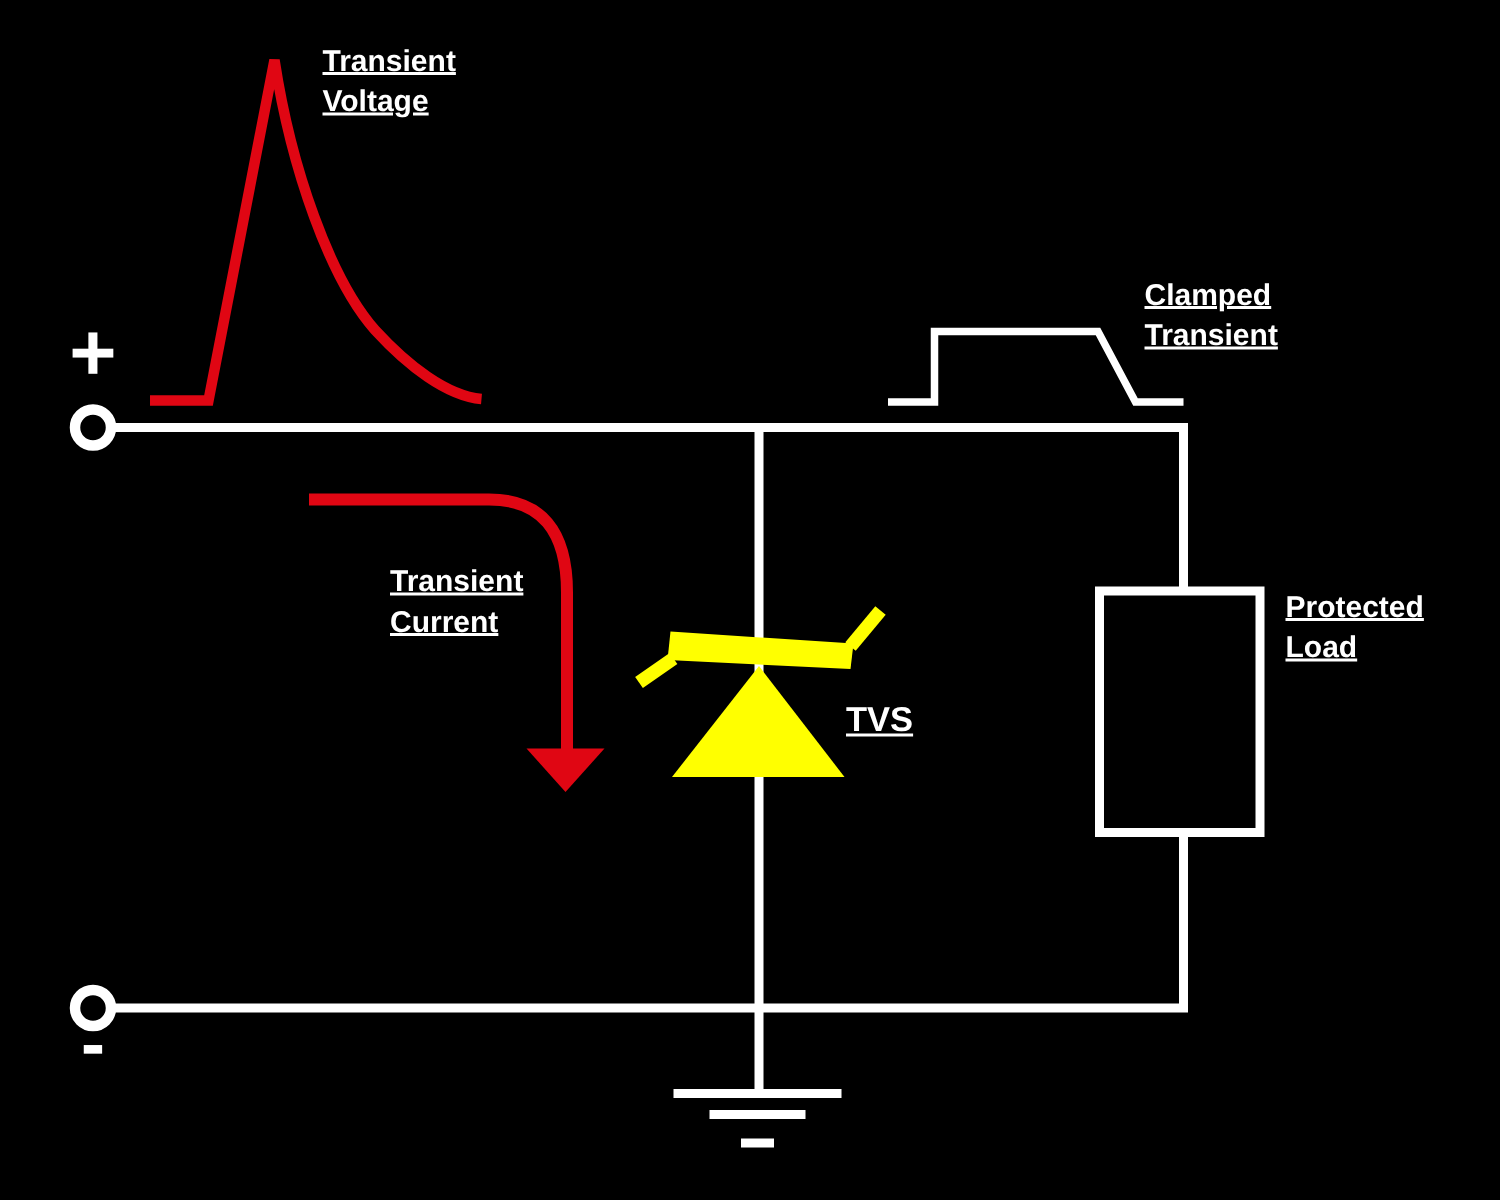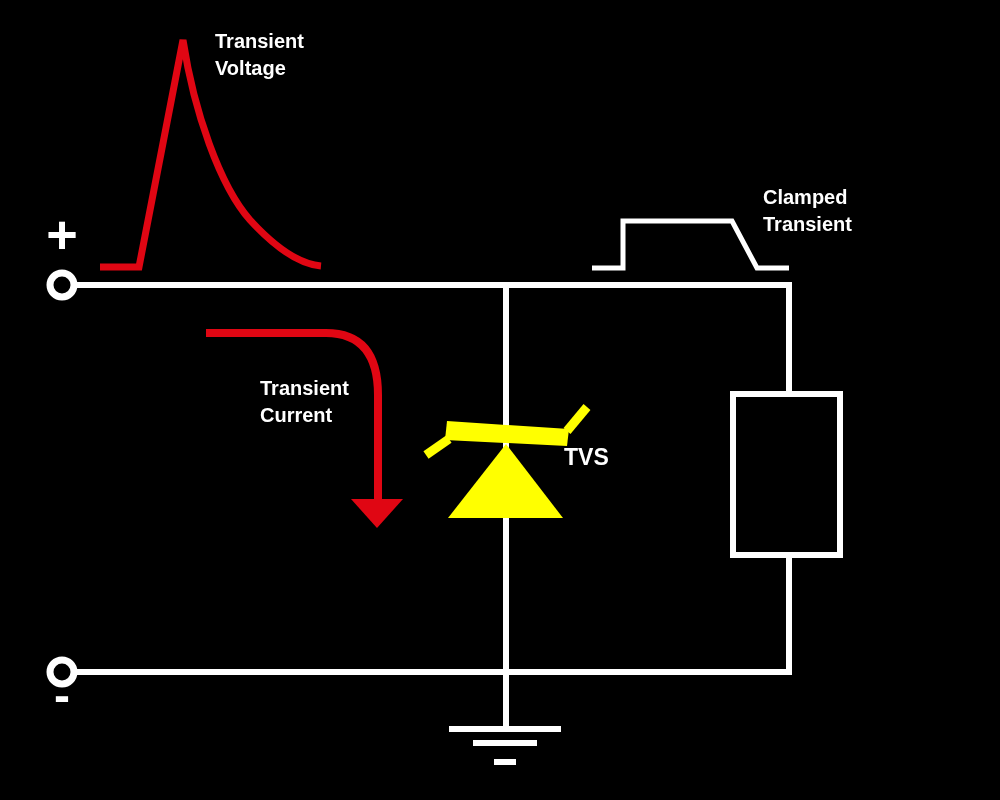--- a/index.html
+++ b/index.html
@@ -54,20 +54,21 @@
     stroke-width: 9;
     fill: none;
   }
   .label {
     position: absolute;
     color: var(--text, #fff);
     font-weight: 700;
     font-size: 20px;
     line-height: 27px;
     white-space: pre-line;
+    text-decoration: underline;
   }
   .label-tvs {
     font-size: 23px;
     line-height: 28px;
   }
   .sign {
     fill: var(--text, #fff);
     font-family: "Liberation Sans", sans-serif;
     font-weight: 700;
     text-anchor: middle;
@@ -118,18 +119,20 @@
       <polygon class="yellow-fill" points="448,518 563,518 506,444"></polygon>
     </g>
   </svg>
 
   <div class="label" style="left:215px; top:28px;">Transient
 Voltage</div>
 
   <div class="label" style="left:260px; top:375px;">Transient
 Current</div>
 
-  <div class="label label-tvs" style="left:564px; top:443px;">TVS</div>
+  <div class="label label-tvs" style="left:564px; top:465px;">TVS</div>
 
   <div class="label" style="left:763px; top:184px;">Clamped
 Transient</div>
 
+  <div class="label" style="left:857px; top:392px;">Protected
+Load</div>
 </div>
 
 </body></html>

